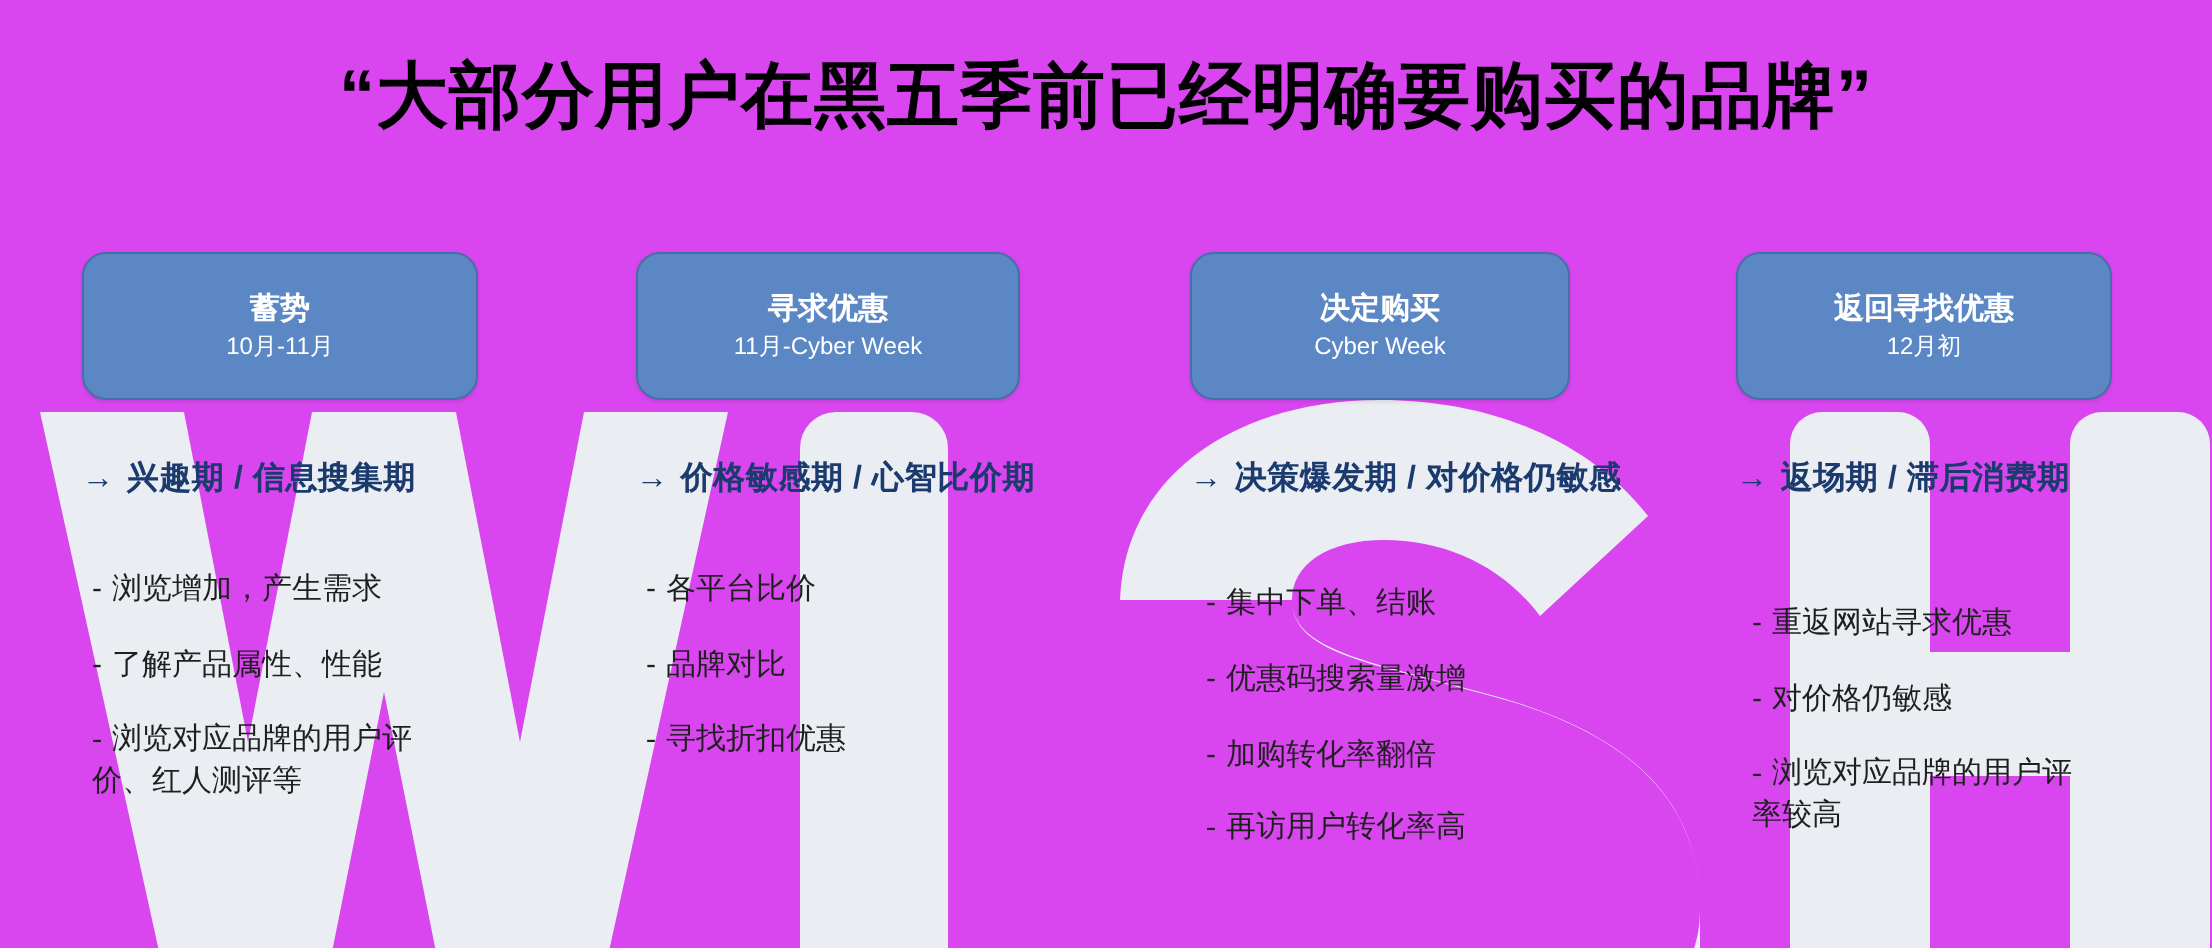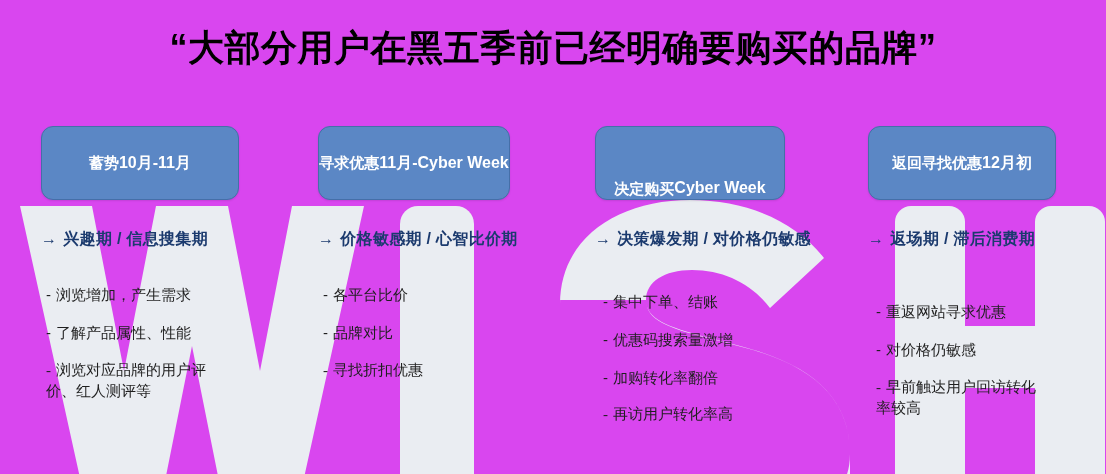--- a/index.html
+++ b/index.html
@@ -66,38 +66,39 @@
 
   .stage-card {
     position: absolute;
     top: 126px;
     height: 74px;
     background: #5b87c5;
     border: 1px solid #456fa8;
     border-radius: 12px;
     box-sizing: border-box;
     display: flex;
+    flex-direction: column;
     align-items: center;
     justify-content: center;
     color: #ffffff;
     box-shadow: 0 1px 2px rgba(0,0,0,0.10);
   }
   .col-0 .stage-card { left: 0;  width: 198px; }
   .col-1 .stage-card { left: 0;  width: 192px; }
-  .col-2 .stage-card { left: 0;  width: 190px; align-items: flex-end; }
+  .col-2 .stage-card { left: 0;  width: 190px; }
   .col-3 .stage-card { left: 0;  width: 188px; }
 
   .stage-name {
     font-size: 15px;
     font-weight: bold;
     line-height: 1.35;
   }
   .stage-period {
-    font-size: 16px;
-    font-weight: bold;
+    font-size: 12px;
+    font-weight: normal;
     line-height: 1.35;
     white-space: nowrap;
   }
 
   .phase-label {
     position: absolute;
     top: 229px;
     left: 0;
     font-size: 16px;
     font-weight: bold;
@@ -205,19 +206,19 @@
       <div class="stage-card">
         <div class="stage-name">返回寻找优惠</div>
         <div class="stage-period">12月初</div>
       </div>
       <div class="phase-label">
         <span class="phase-arrow">→</span><span>返场期 / 滞后消费期</span>
       </div>
       <div class="bullets">
         <div class="bullet"><span class="dash">-</span><span>重返网站寻求优惠</span></div>
         <div class="bullet"><span class="dash">-</span><span>对价格仍敏感</span></div>
-        <div class="bullet"><span class="dash">-</span><span>早前触达用户回访转化
+        <div class="bullet"><span class="dash">-</span><span>浏览对应品牌的用户评
 率较高</span></div>
       </div>
     </div>
 
   </div>
 </div>
 
 </body></html>

